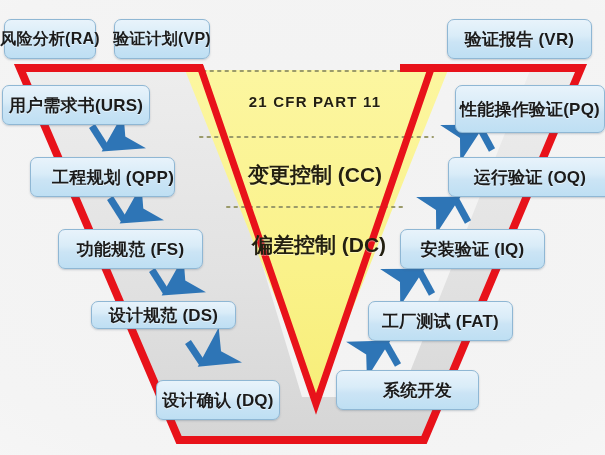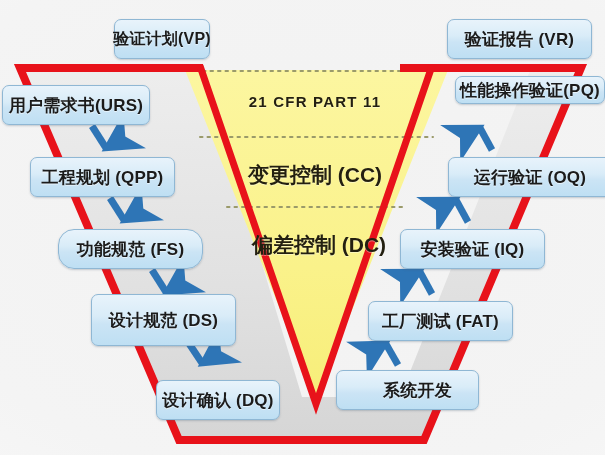--- a/index.html
+++ b/index.html
@@ -112,50 +112,53 @@
       <line x1="398" y1="365" x2="386" y2="344"></line>
     </g>
   </svg>
 
   <div class="bandlabel reg" style="left:180px; top:93px; width:270px;">21 CFR PART 11</div>
 
   <div class="bandlabel" style="left:180px; top:161px; width:270px;">变更控制 (CC)</div>
 
   <div class="bandlabel" style="left:184px; top:231px; width:270px;">偏差控制 (DC)</div>
 
+  <div class="nodebox tight" style="left:4px; top:19px; width:92px; height:40px;">
+    <span class="lbl">风险分析(RA)</span>
+  </div>
 
   <div class="nodebox tight" style="left:98px; top:19px; width:96px; height:40px;margin-left:16px;">
     <span class="lbl">验证计划(VP)</span>
   </div>
 
   <div class="nodebox" style="left:2px; top:85px; width:148px; height:40px;">
     <span class="lbl">用户需求书(URS)</span>
   </div>
 
   <div class="nodebox" style="left:447px; top:19px; width:145px; height:40px;">
     <span class="lbl">验证报告 (VR)</span>
   </div>
 
-  <div class="nodebox" style="left:30px; top:157px; width:145px; height:40px;">
+  <div class="nodebox" style="left:30px; top:157px; width:145px; height:40px;justify-content:flex-end;">
     <span class="lbl">工程规划 (QPP)</span>
   </div>
 
-  <div class="nodebox" style="left:58px; top:229px; width:145px; height:40px;border-radius:16px;">
+  <div class="nodebox" style="left:58px; top:229px; width:145px; height:40px;">
     <span class="lbl">功能规范 (FS)</span>
   </div>
 
-  <div class="nodebox" style="left:91px; top:294px; width:145px; height:52px;">
+  <div class="nodebox" style="left:91px; top:301px; width:145px; height:28px;">
     <span class="lbl">设计规范 (DS)</span>
   </div>
 
   <div class="nodebox" style="left:120px; top:380px; width:124px; height:40px;margin-left:36px;">
     <span class="lbl">设计确认 (DQ)</span>
   </div>
 
-  <div class="nodebox" style="left:455px; top:76px; width:150px; height:28px;">
+  <div class="nodebox" style="left:455px; top:85px; width:150px; height:48px;">
     <span class="lbl">性能操作验证(PQ)</span>
   </div>
 
   <div class="nodebox" style="left:448px; top:157px; width:164px; height:40px;">
     <span class="lbl">运行验证 (OQ)</span>
   </div>
 
   <div class="nodebox" style="left:368px; top:301px; width:145px; height:40px;">
     <span class="lbl">工厂测试 (FAT)</span>
   </div>

